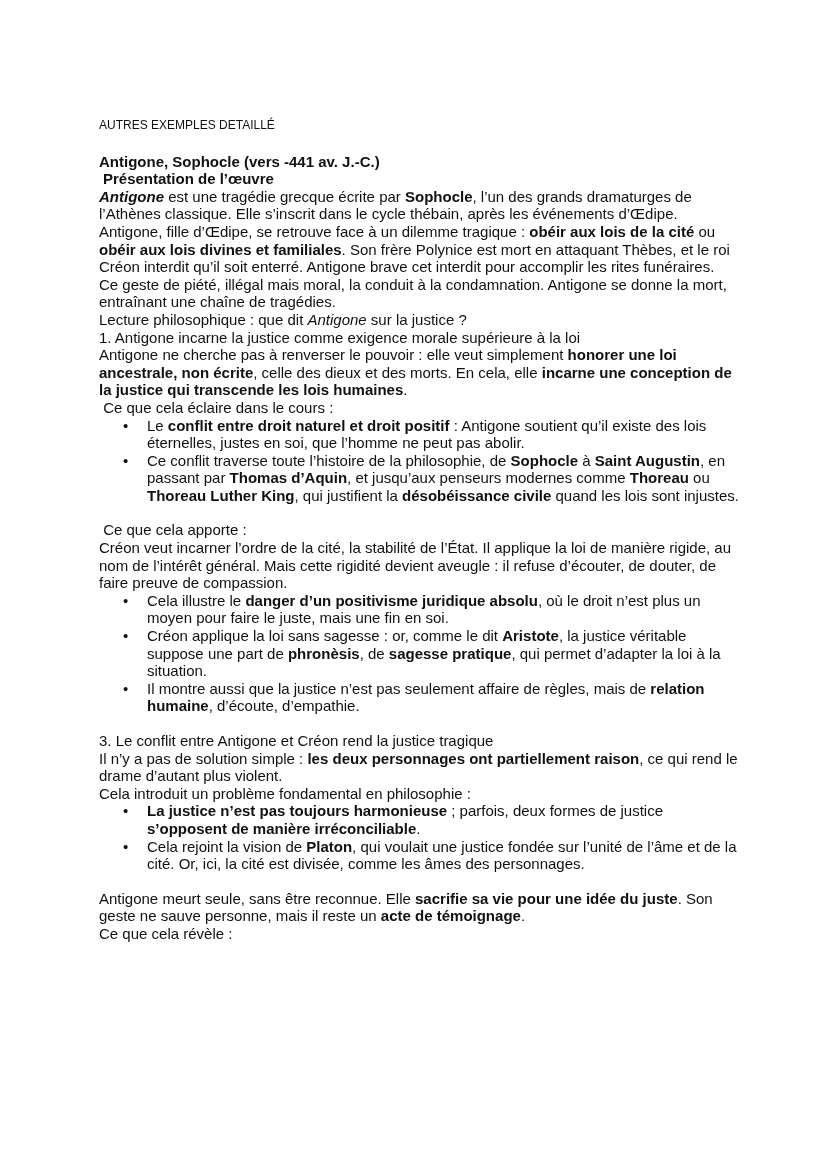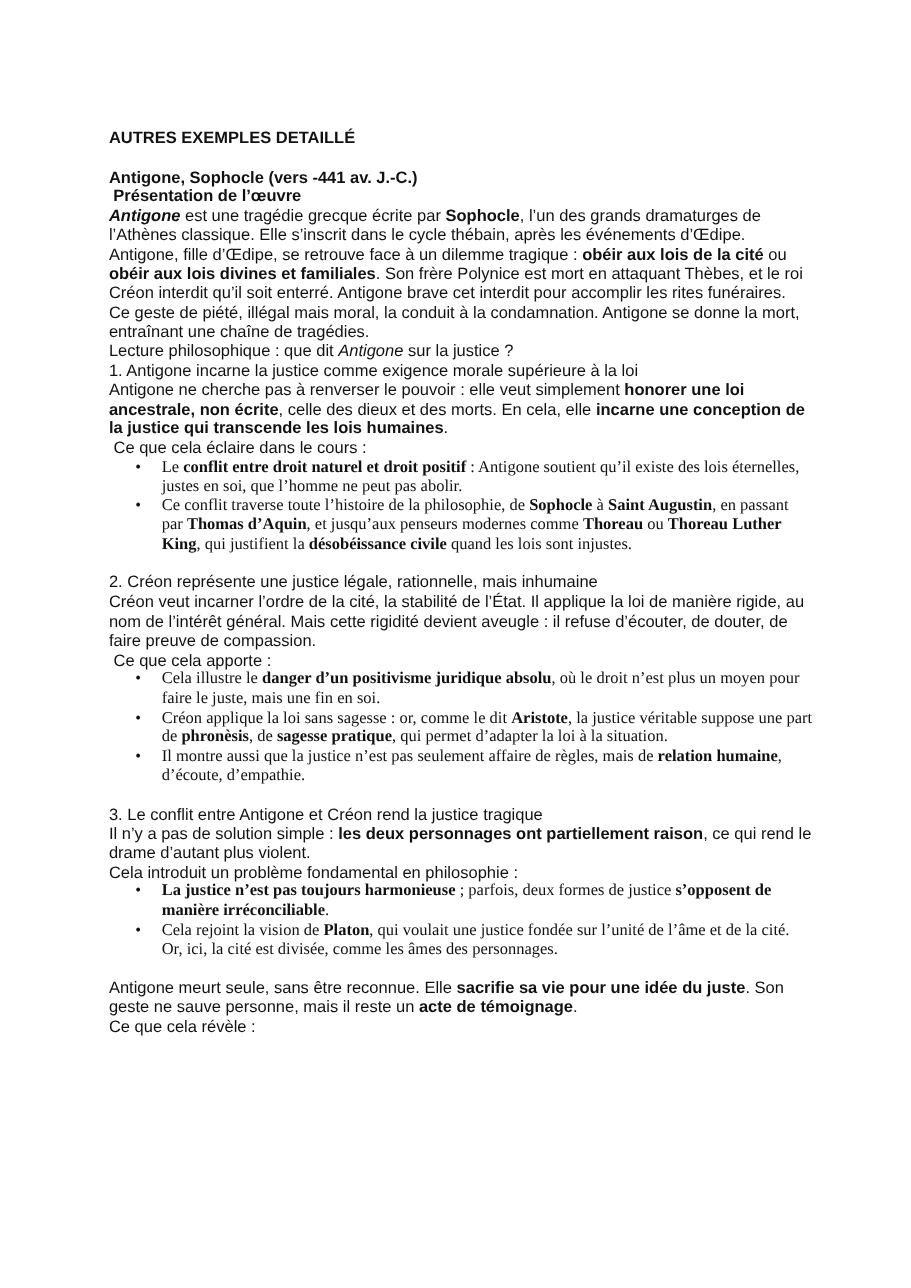--- a/index.html
+++ b/index.html
@@ -3,27 +3,27 @@
   <meta charset="utf-8">
   <style>
     html, body { margin: 0; padding: 0; background: #ffffff; }
     body { width: 828px; height: 1171px; overflow: hidden; position: relative; }
     .page {
       position: absolute; left: 99px; top: 117px; width: 640px;
       font-family: "Liberation Sans", sans-serif; font-size: 15px; line-height: 17.6px;
       color: #111111;
     }
     .page p { margin: 0; }
-    .doc-title { font-weight: bold; font-size: 15px; margin-bottom: 18px !important; }
+    .doc-title { font-weight: normal; font-size: 12px; margin-bottom: 18px !important; }
     .h-work { font-weight: bold; }
     .h-sub { font-weight: bold; padding-left: 4px; }
     .h-section { font-weight: normal; }
     .gap { height: 17px; }
     ul { margin: 0; padding: 0; list-style: none; }
-    ul li { position: relative; padding-left: 48px; font-family: Liberation Serif, serif; }
+    ul li { position: relative; padding-left: 48px; }
     ul li::before {
       content: "\2022"; position: absolute; left: 24px; top: 0; font-size: 15px;
     }
     b { font-weight: bold; }
     i { font-style: italic; }
   </style>
 </head>
 <body>
 
 <div class="page">
@@ -43,23 +43,22 @@
     <p>Antigone ne cherche pas à renverser le pouvoir : elle veut simplement <b>honorer une loi ancestrale, non écrite</b>, celle des dieux et des morts. En cela, elle <b>incarne une conception de la justice qui transcende les lois humaines</b>.</p>
     <p style="white-space:pre"> Ce que cela éclaire dans le cours :</p>
     <ul>
       <li>Le <b>conflit entre droit naturel et droit positif</b> : Antigone soutient qu’il existe des lois éternelles, justes en soi, que l’homme ne peut pas abolir.</li>
       <li>Ce conflit traverse toute l’histoire de la philosophie, de <b>Sophocle</b> à <b>Saint Augustin</b>, en passant par <b>Thomas d’Aquin</b>, et jusqu’aux penseurs modernes comme <b>Thoreau</b> ou <b>Thoreau Luther King</b>, qui justifient la <b>désobéissance civile</b> quand les lois sont injustes.</li>
     </ul>
   </div>
   <div class="gap"></div>
 
   <div>
-    <p class="h-section">2. Créon représente une justice légale, rationnelle, mais inhumaine</p>
+    <p style="white-space:pre"> Ce que cela apporte :</p>
     <p>Créon veut incarner l’ordre de la cité, la stabilité de l’État. Il applique la loi de manière rigide, au nom de l’intérêt général. Mais cette rigidité devient aveugle : il refuse d’écouter, de douter, de faire preuve de compassion.</p>
-    <p style="white-space:pre"> Ce que cela apporte :</p>
     <ul>
       <li>Cela illustre le <b>danger d’un positivisme juridique absolu</b>, où le droit n’est plus un moyen pour faire le juste, mais une fin en soi.</li>
       <li>Créon applique la loi sans sagesse : or, comme le dit <b>Aristote</b>, la justice véritable suppose une part de <b>phronèsis</b>, de <b>sagesse pratique</b>, qui permet d’adapter la loi à la situation.</li>
       <li>Il montre aussi que la justice n’est pas seulement affaire de règles, mais de <b>relation humaine</b>, d’écoute, d’empathie.</li>
     </ul>
   </div>
   <div class="gap"></div>
 
   <div>
     <p class="h-section">3. Le conflit entre Antigone et Créon rend la justice tragique</p>

